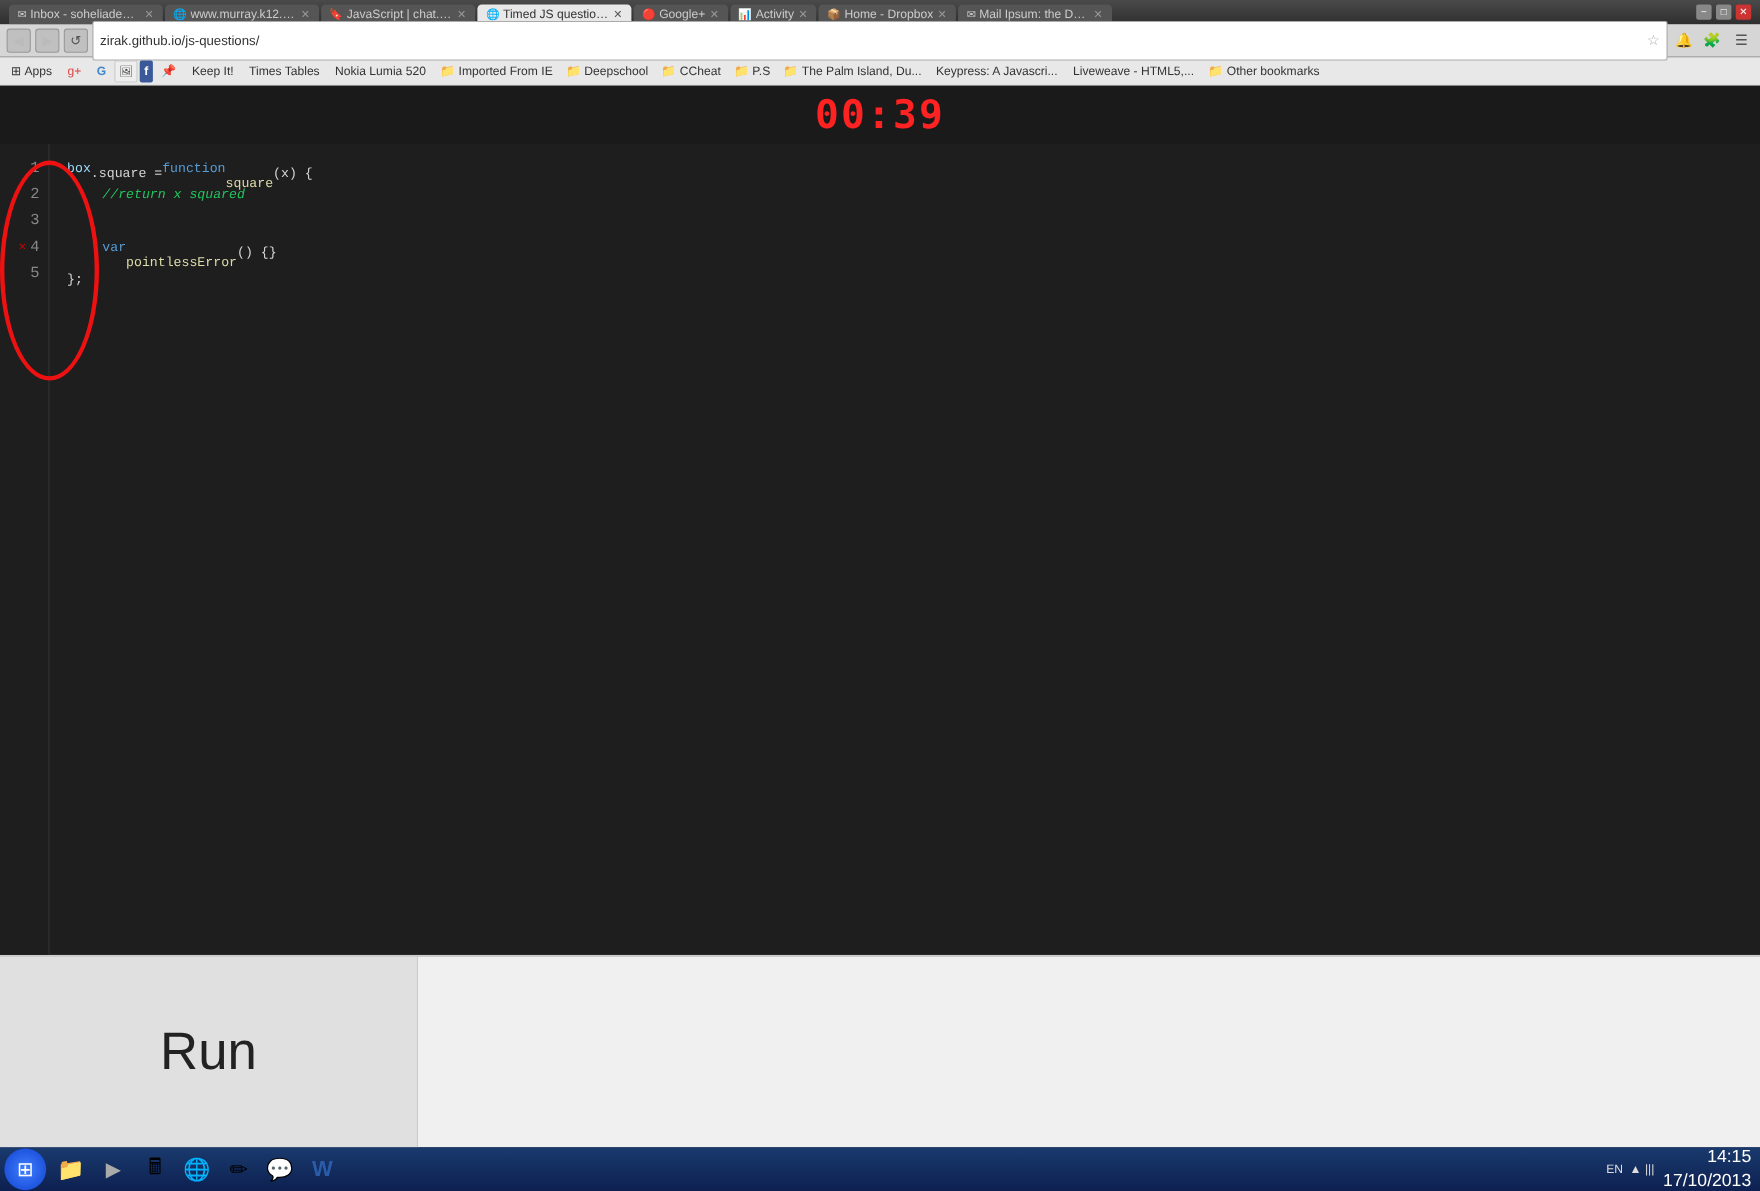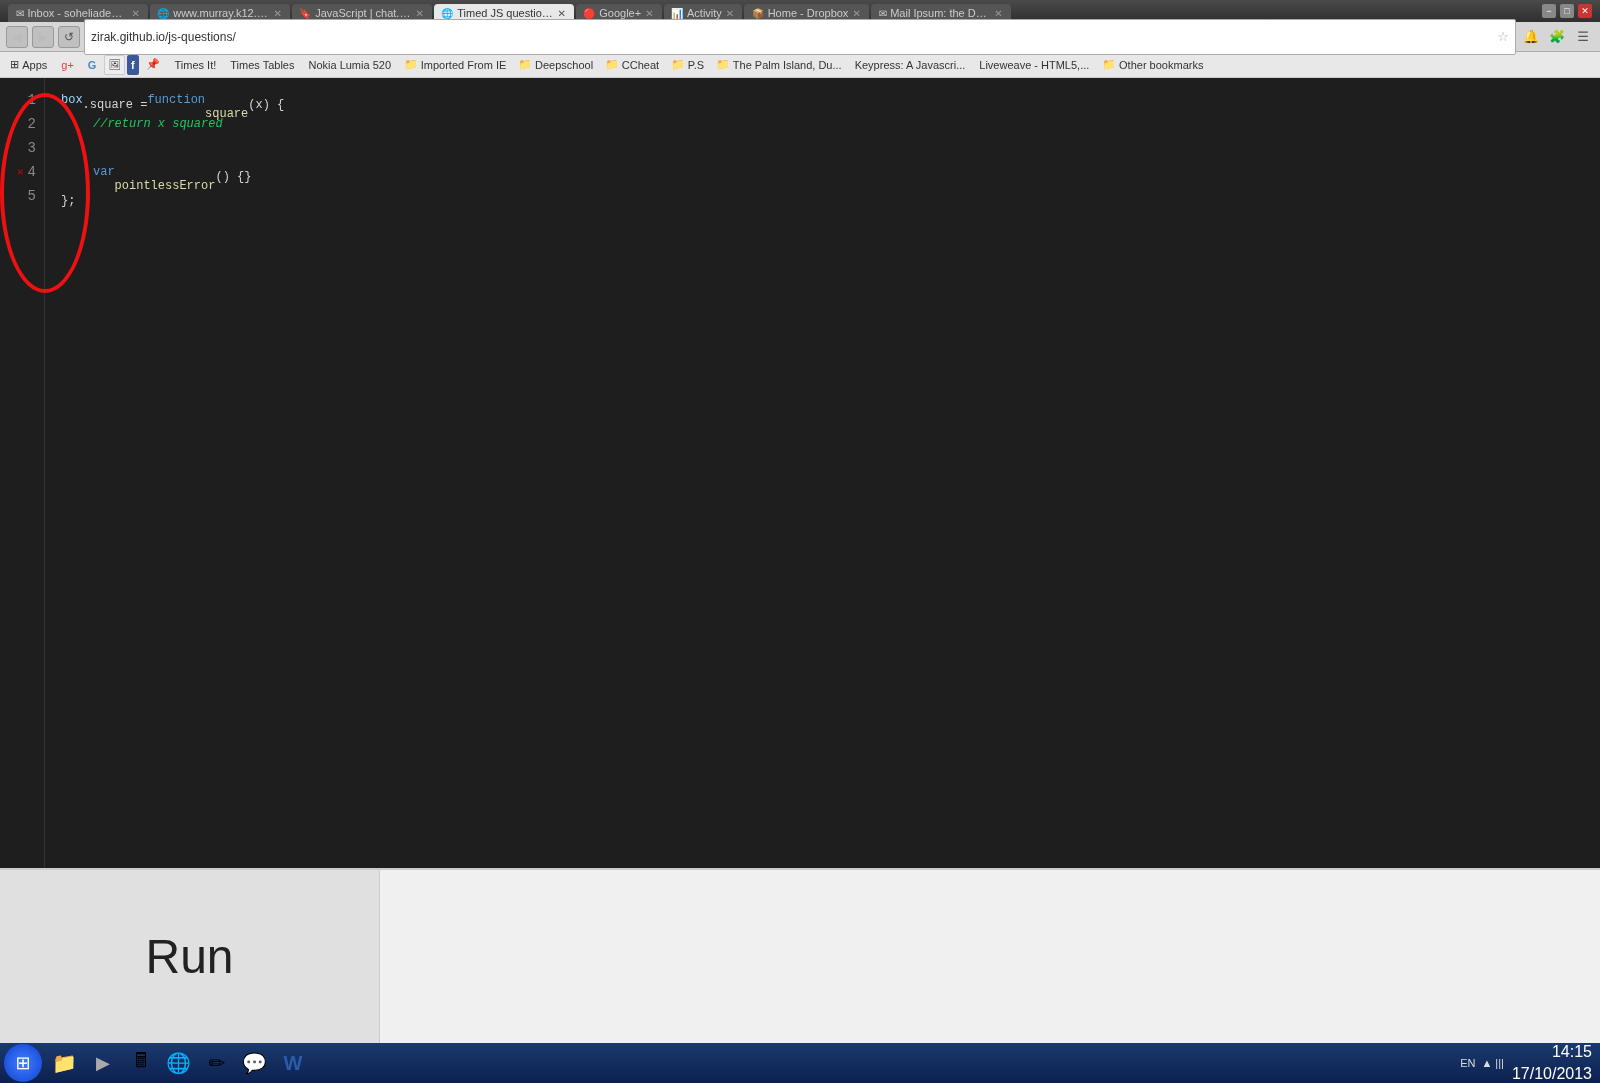--- a/index.html
+++ b/index.html
@@ -411,21 +411,21 @@
   <div class="bookmark-item">
     <span class="bookmark-icon">⊞</span>
     <span>Apps</span>
   </div>
   <div class="bookmark-item" style="color:#dd4444;">g+</div>
   <div class="bookmark-item" style="font-weight:bold;color:#4488cc;">G</div>
   <div class="bookmark-item" style="background:#eee;border:1px solid #ccc;padding:0 3px;font-size:10px;border-radius:2px;">🖼</div>
   <div class="bookmark-item" style="color:white;background:#3b5998;border-radius:2px;padding:0 4px;font-size:11px;font-weight:bold;">f</div>
   <div class="bookmark-item">📌</div>
   <div class="bookmark-item">
-    <span>Times It!</span>
+    <span>Keep It!</span>
   </div>
   <div class="bookmark-item">
     <span>Times Tables</span>
   </div>
   <div class="bookmark-item">
     <span>Nokia Lumia 520</span>
   </div>
   <div class="bookmark-folder">
     <span>📁</span>
     <span>Imported From IE</span>
@@ -453,20 +453,23 @@
     <span>Liveweave - HTML5,...</span>
   </div>
   <div class="bookmark-folder">
     <span>📁</span>
     <span>Other bookmarks</span>
   </div>
 </div>
 
 <div class="browser-content">
 
+  <div class="timer-bar">
+    <span class="timer-display">00:39</span>
+  </div>
 
   <div class="code-editor">
 
     <div class="red-circle"></div>
 
     <div class="line-numbers">
       <div class="line-number">
         <span>1</span>
       </div>
       <div class="line-number">

